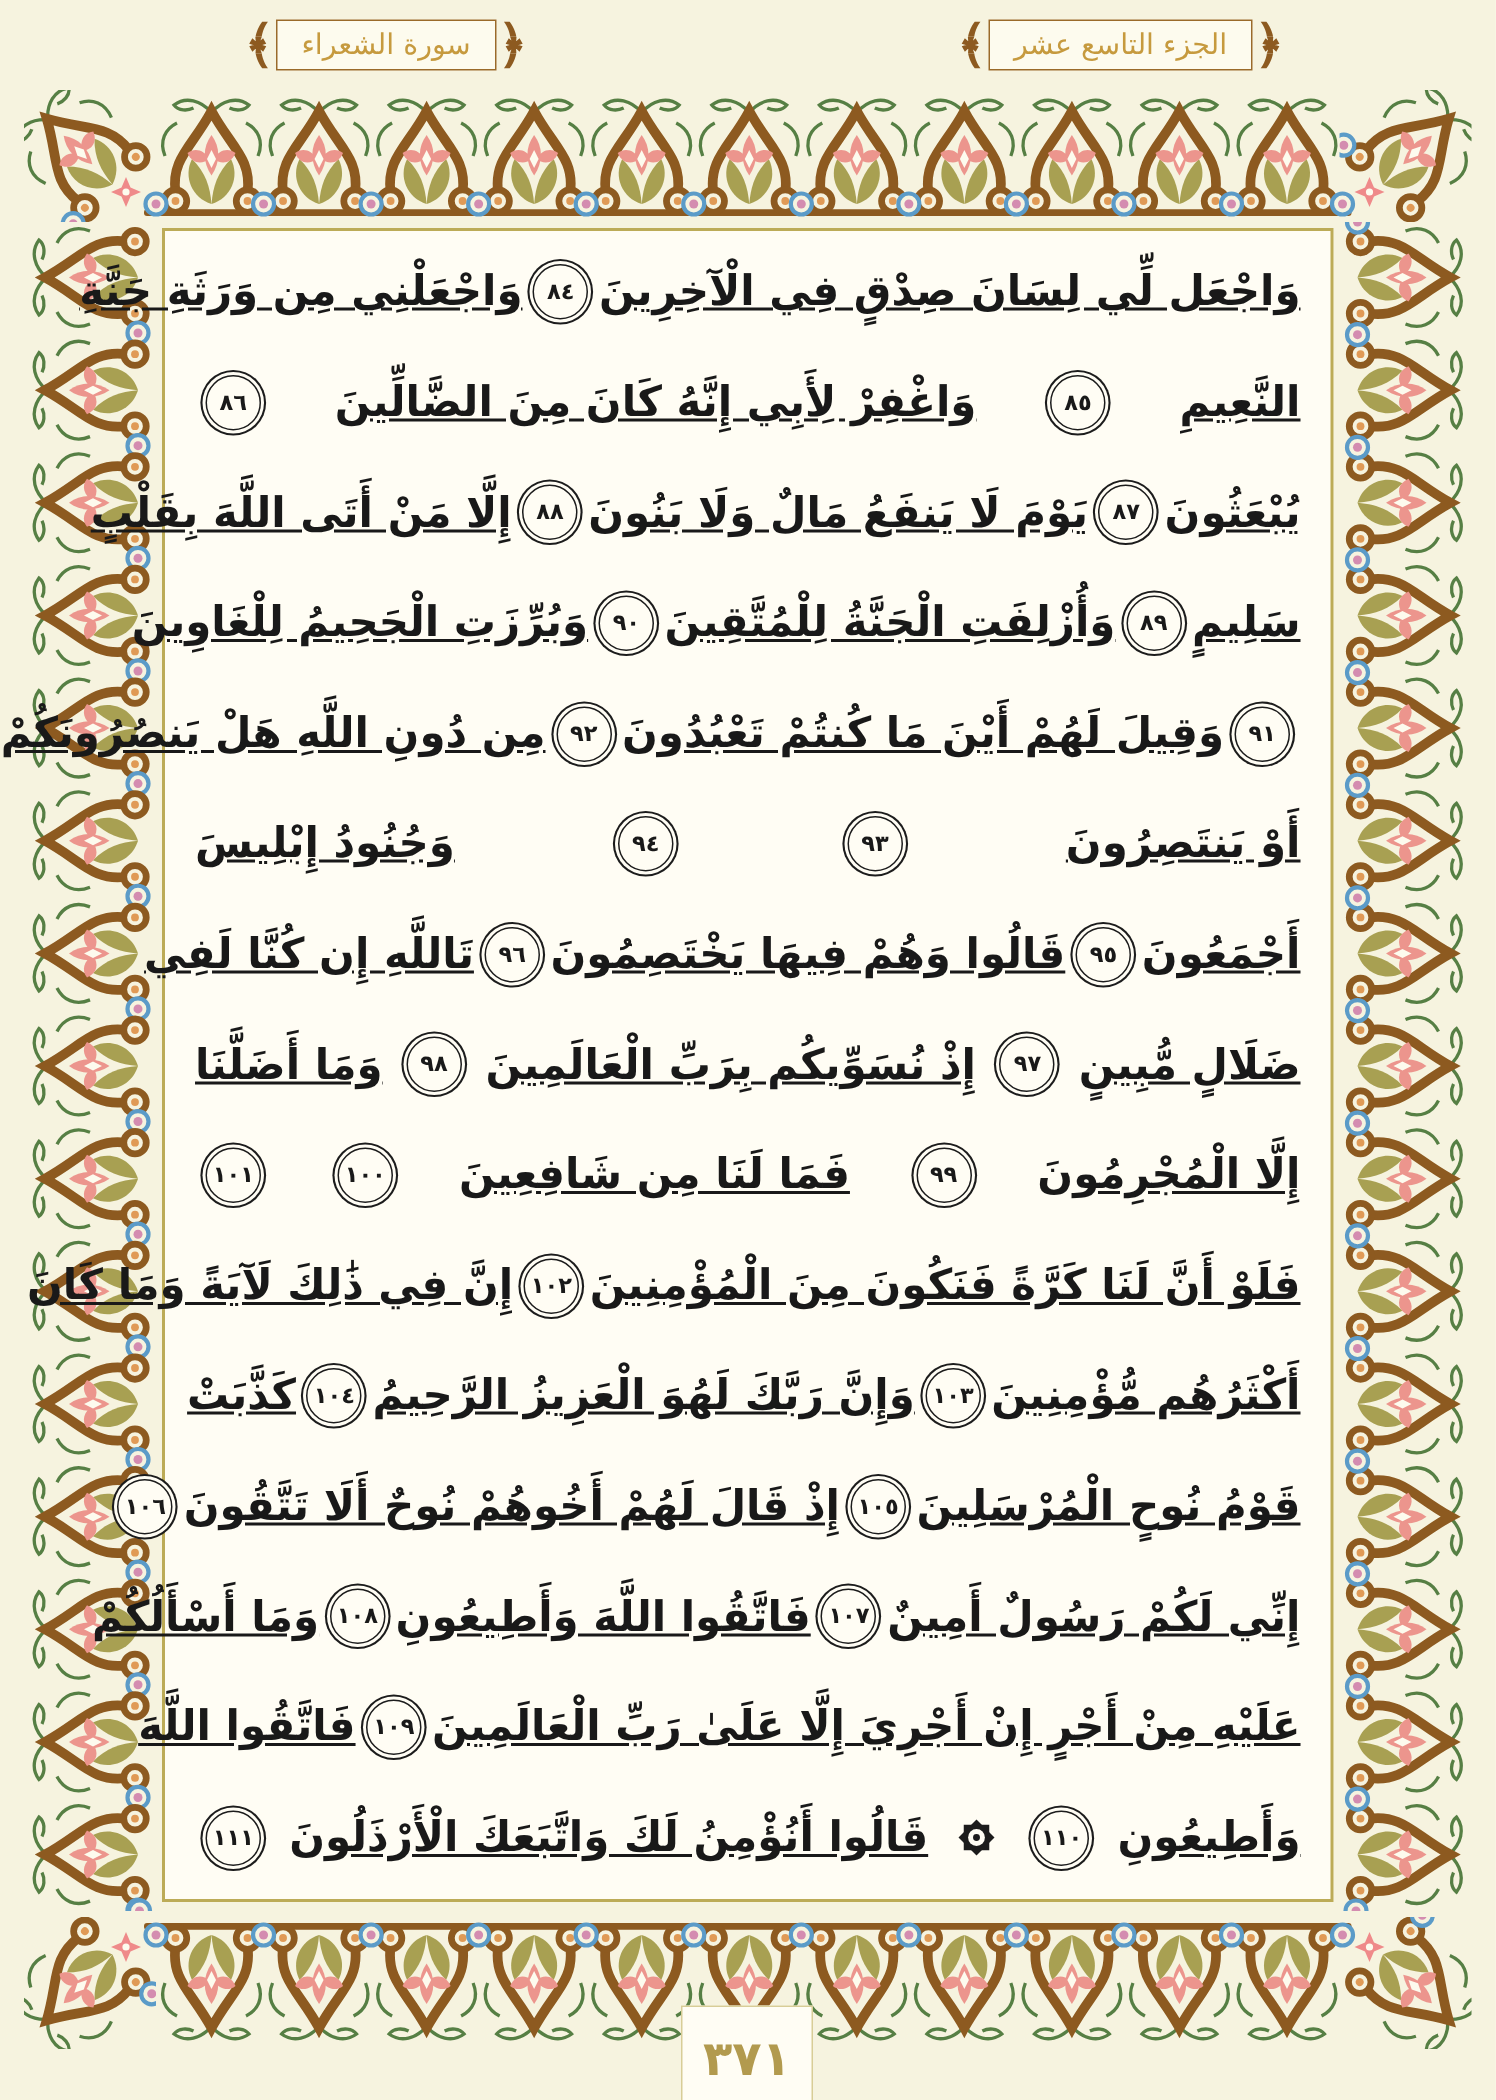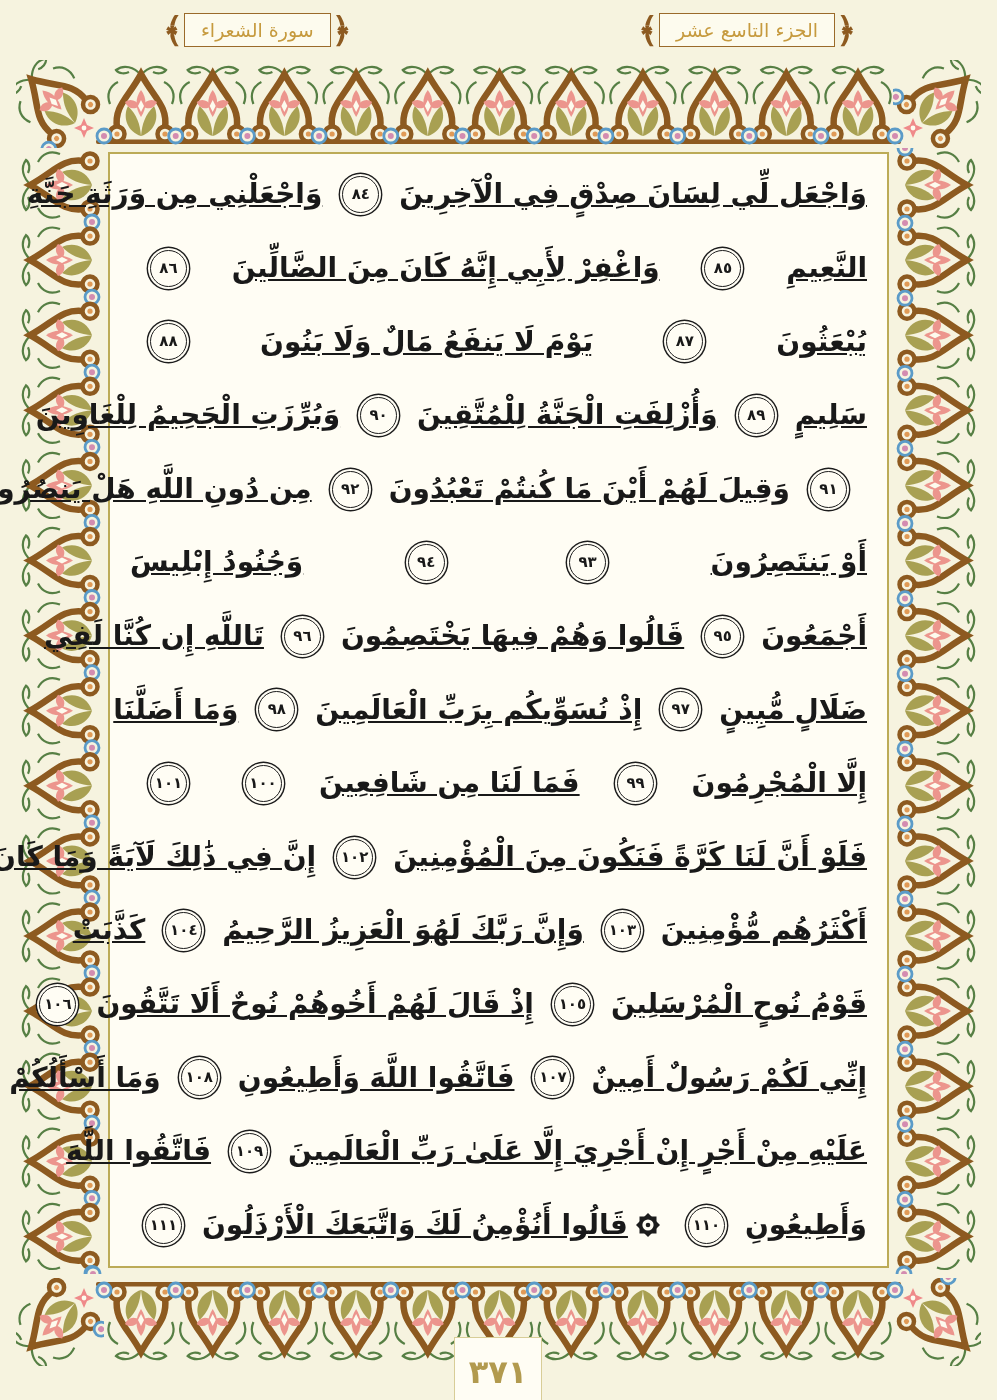--- a/index.html
+++ b/index.html
@@ -26,21 +26,21 @@
   .c-bl{left:16px;top:1278px;} .c-br{left:893px;top:1278px;}
 
   
   .panel{position:absolute;left:108px;top:152px;width:781px;height:1116px;
     background:#fffdf4;border:2.5px solid #bcab57;box-sizing:border-box;}
   .lines{position:absolute;inset:0;padding:4px 20px;display:flex;flex-direction:column;
     direction:rtl;box-sizing:border-box;}
   .line{flex:1;display:flex;align-items:center;justify-content:space-between;
     color:#191919;font-size:28px;font-weight:700;}
   .w{white-space:nowrap;line-height:1.1;text-decoration:underline;}
-  .aya{box-sizing:border-box;min-width:37px;height:37px;padding:0 3px;margin:0 20px;
+  .aya{box-sizing:border-box;min-width:37px;height:37px;padding:0 3px;margin:0 7px;
     border:1.6px solid #1c1c1c;border-radius:50%;background:#fffdf4;
     display:inline-flex;align-items:center;justify-content:center;
     font-size:15px;font-weight:700;line-height:1;flex:0 0 auto;
     box-shadow:0 0 0 2px #fffdf4,0 0 0 3.4px #1c1c1c;}
   .hizb{display:inline-flex;align-items:center;margin:0 6px;flex:0 0 auto;}
 
   
   .pagenum{position:absolute;left:454px;top:1337px;width:88px;height:70px;
     background:#fffdf4;border:1.5px solid #d8cd97;box-sizing:border-box;
     display:flex;align-items:center;justify-content:center;
@@ -199,20 +199,21 @@
           <span class="w">النَّعِيمِ</span>
           <span class="aya">٨٥</span>
           <span class="w">وَاغْفِرْ لِأَبِي إِنَّهُ كَانَ مِنَ الضَّالِّينَ</span>
           <span class="aya">٨٦</span>
         </div>
         <div class="line">
           <span class="w">يُبْعَثُونَ</span>
           <span class="aya">٨٧</span>
           <span class="w">يَوْمَ لَا يَنفَعُ مَالٌ وَلَا بَنُونَ</span>
           <span class="aya">٨٨</span>
+          <span class="w">إِلَّا مَنْ أَتَى اللَّهَ بِقَلْبٍ</span>
         </div>
         <div class="line">
           <span class="w">سَلِيمٍ</span>
           <span class="aya">٨٩</span>
           <span class="w">وَأُزْلِفَتِ الْجَنَّةُ لِلْمُتَّقِينَ</span>
           <span class="aya">٩٠</span>
           <span class="w">وَبُرِّزَتِ الْجَحِيمُ لِلْغَاوِينَ</span>
         </div>
         <div class="line">
           <span class="aya">٩١</span>

